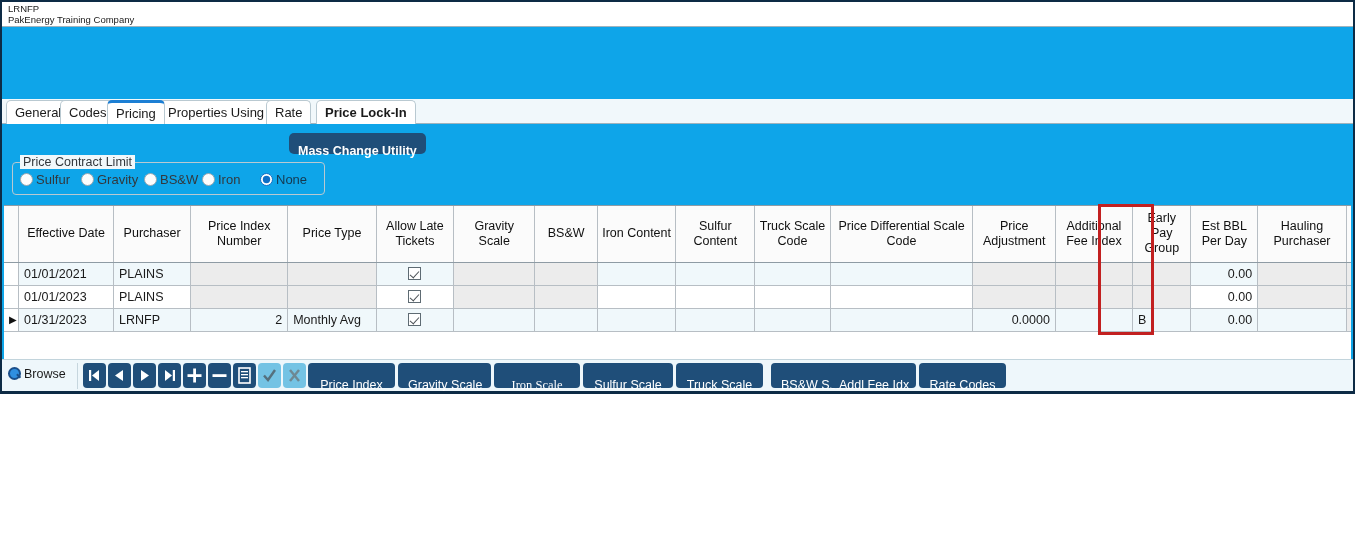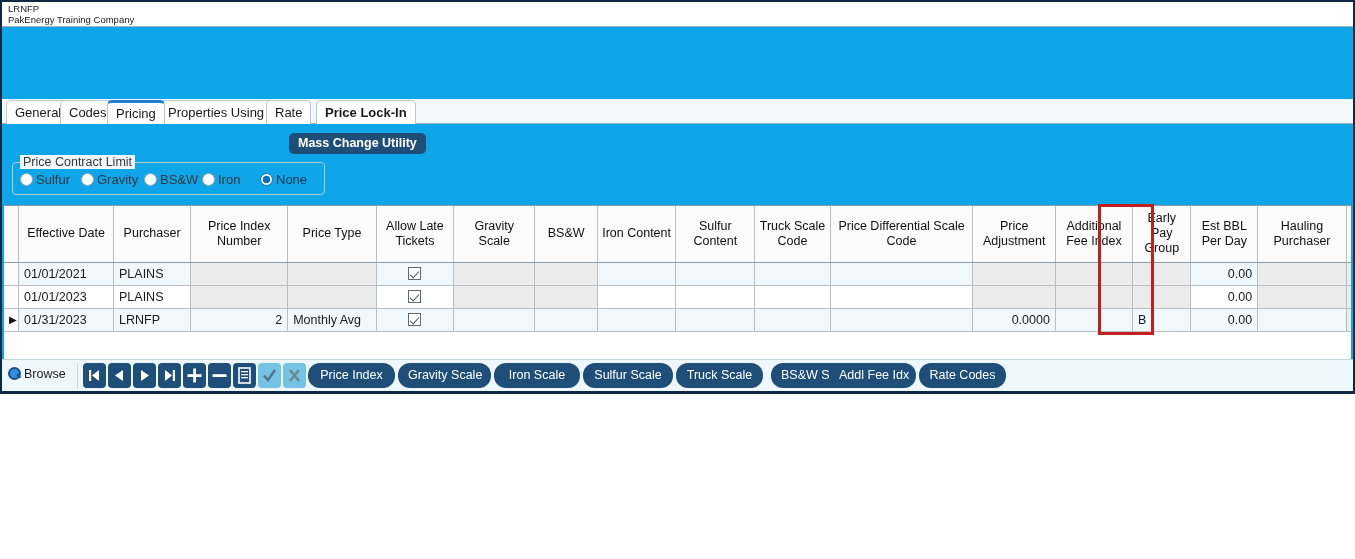--- a/index.html
+++ b/index.html
@@ -88,21 +88,21 @@
   }
 
   
   .mcu-btn {
     position: absolute; left: 287px; top: 131px;
     height: 21px;
     background: #1f4e79;
     color: #ffffff;
     font-size: 12.5px; font-weight: bold;
     border-radius: 5px;
-    padding: 0 9px;
+    padding: 8px 9px;
     line-height: 21px;
     white-space: nowrap;
   }
   .mcu-note {
     position: absolute; left: 425px; top: 134px;
     font-size: 12.5px; color: #2a4a6b;
     white-space: nowrap;
   }
 
   
@@ -285,25 +285,25 @@
     background: #1f4e79;
     border-radius: 4px;
     color: #ffffff;
   }
   .navbtn.lite { background: #74c3e4; }
   .navbtn svg { display: block; margin: 0 auto; }
   .actbtn {
     position: absolute; top: 3px;
     height: 25px;
     background: #1f4e79;
-    border-radius: 12px;
+    border-radius: 4px;
     color: #ffffff;
     font-size: 12.5px;
     line-height: 25px;
-    padding: 0 10px;
+    padding: 10px 10px;
     white-space: nowrap;
     text-align: center;
   }
 </style>
 </head>
 <body>
 
 <div id="app">
 
   <div class="titleband">
@@ -505,21 +505,21 @@
     </div>
     <div class="navbtn lite" style="left:281px;">
       <svg width="23" height="25" viewBox="0 0 23 25">
           <line x1="7" y1="7" x2="16" y2="18" stroke="#6e8893" stroke-width="2.4"></line>
           <line x1="16" y1="7" x2="7" y2="18" stroke="#6e8893" stroke-width="2.4"></line>
         </svg>
     </div>
 
     <div class="actbtn" style="left:306px; width:87px;">Price Index</div>
     <div class="actbtn" style="left:396px; width:93px;">Gravity Scale</div>
-    <div class="actbtn" style="left:492px; width:86px;">Iron Scale</div>
+    <div class="actbtn" style="left:492px; width:86px;font-family:Liberation Serif, serif;">Iron Scale</div>
     <div class="actbtn" style="left:581px; width:90px;">Sulfur Scale</div>
     <div class="actbtn" style="left:674px; width:87px;">Truck Scale</div>
     <div class="actbtn" style="left:769px; width:90px;">BS&amp;W Scale</div>
     <div class="actbtn" style="left:827px; width:87px;">Addl Fee Idx</div>
     <div class="actbtn" style="left:917px; width:87px;">Rate Codes</div>
   </div>
 
 </div>
 
 </body></html>

